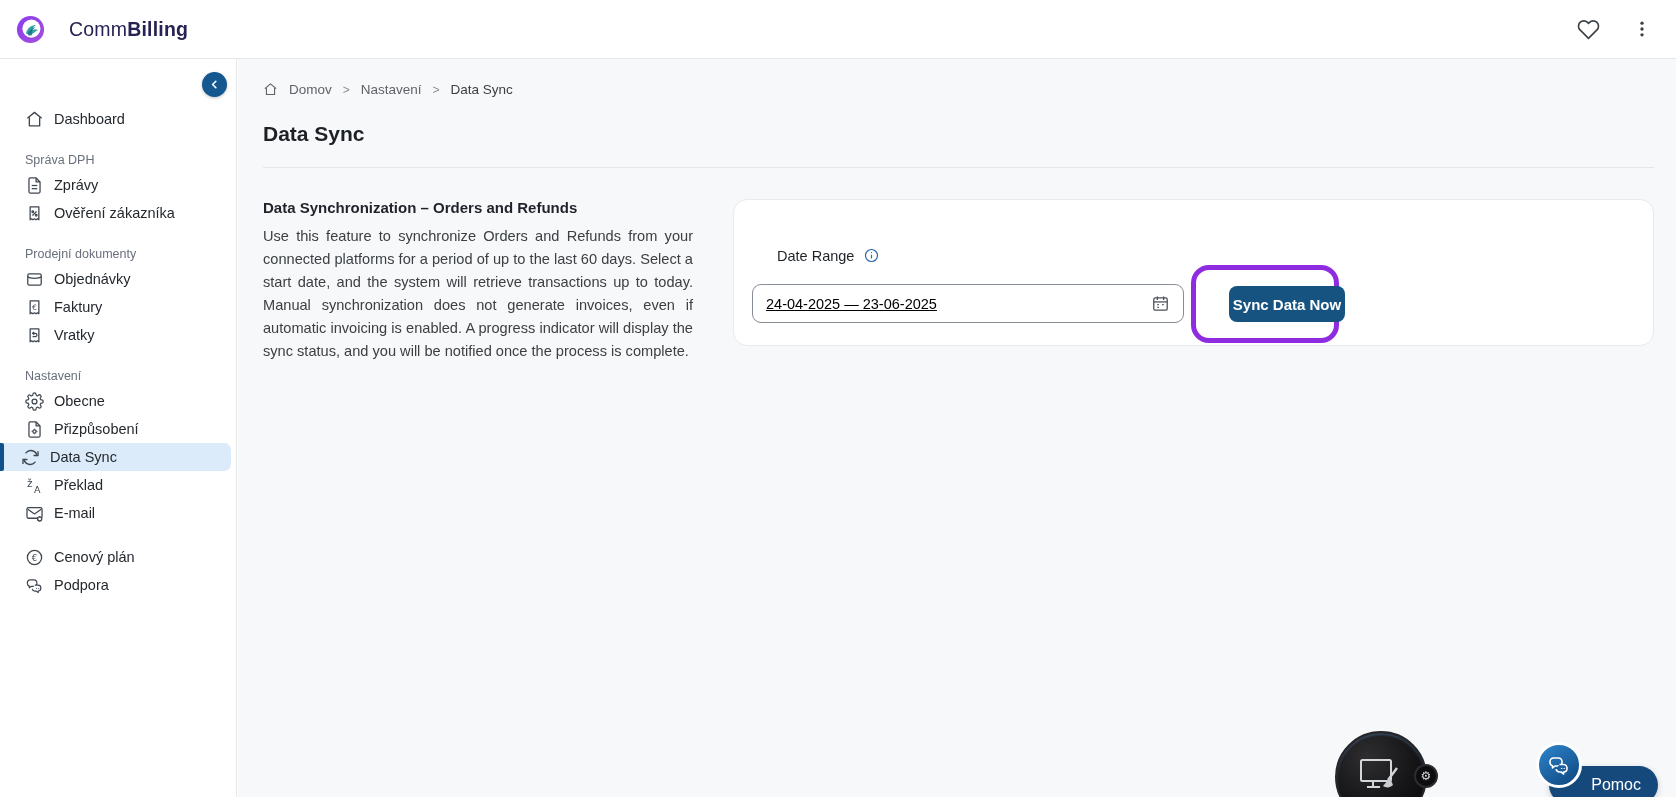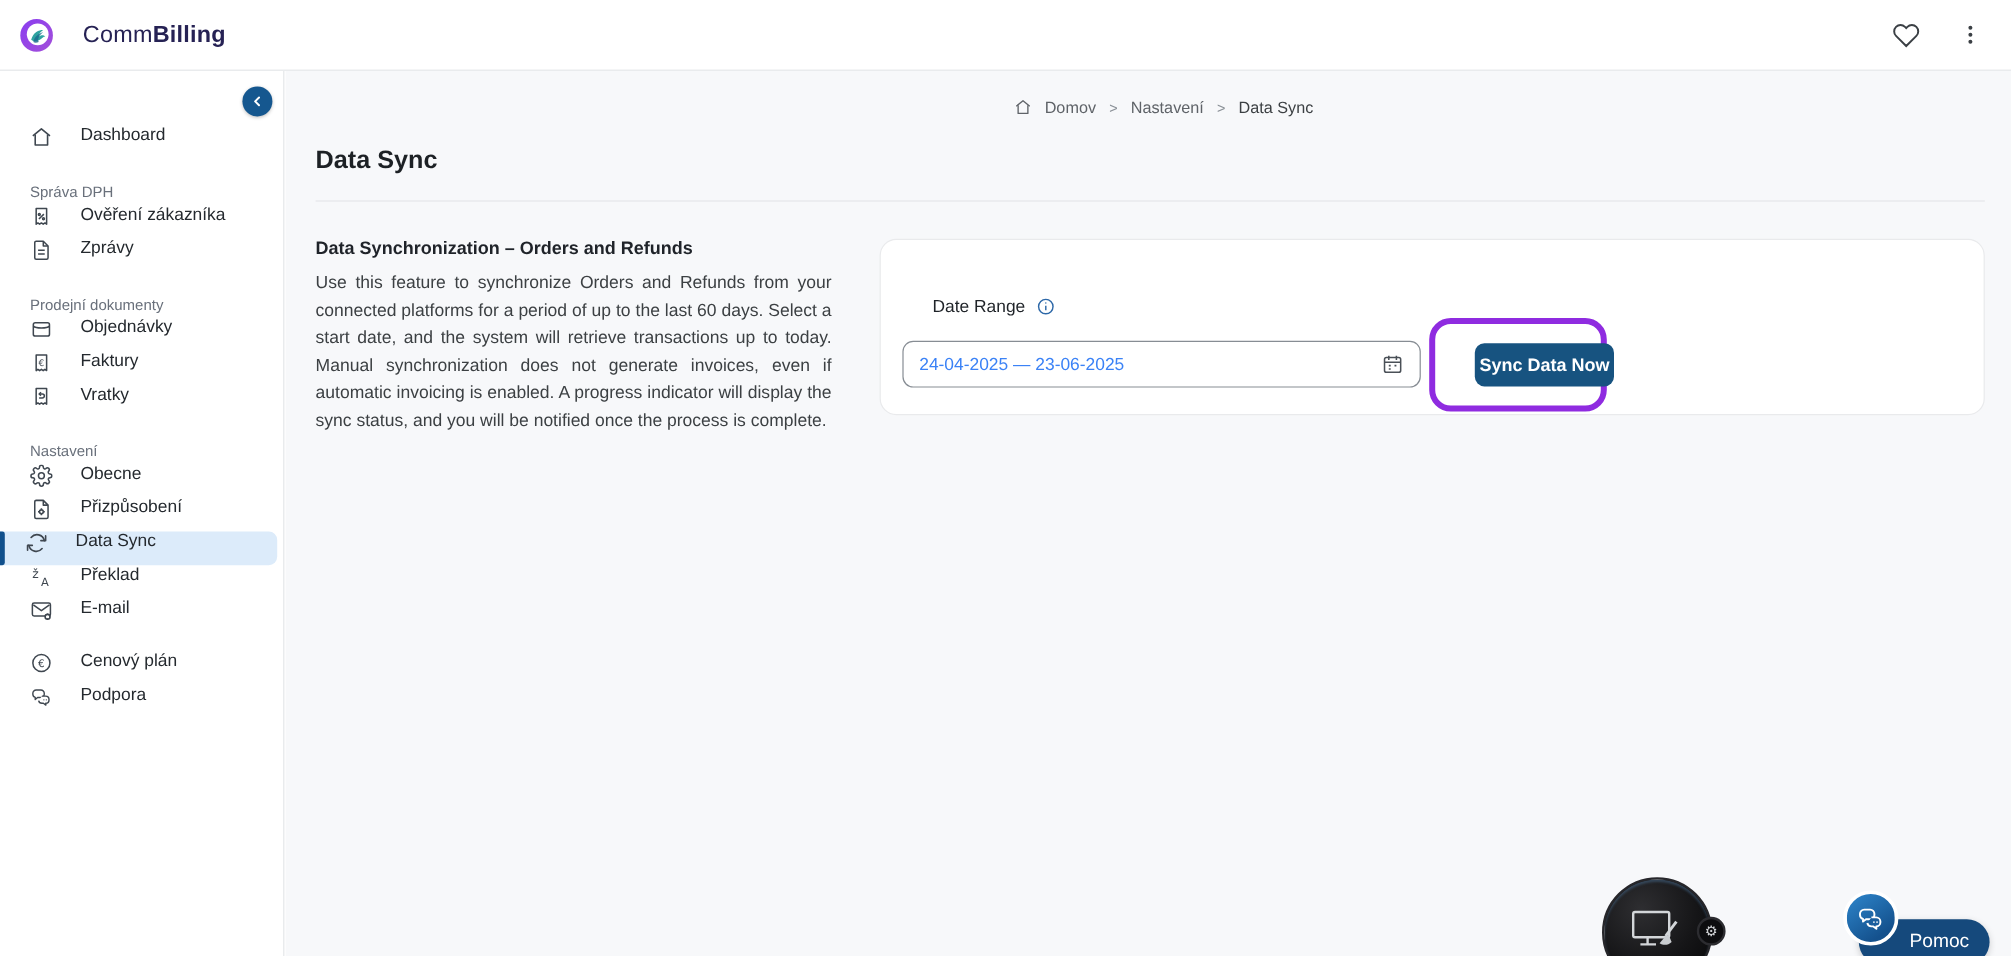--- a/index.html
+++ b/index.html
@@ -17,53 +17,53 @@
   .header-actions { margin-left:auto; display:flex; align-items:center; gap:28px; margin-right:22px; }
   .icon-btn { background:none; border:none; cursor:pointer; display:flex; align-items:center; padding:2px; }
 
   
   .sidebar { position:absolute; top:59px; left:0; width:237px; height:738px; background:#fff;
              border-right:1px solid #e4e6e9; z-index:5; }
   .collapse-btn { position:absolute; top:13px; right:9px; width:25px; height:25px; border-radius:50%;
                   background:#15578f; border:none; cursor:pointer; display:flex; align-items:center;
                   justify-content:center; box-shadow:0 1px 3px rgba(0,0,0,.25); }
   .nav { padding-top:46px; }
-  .nav-item { height:28px; display:flex; gap:23px; padding-left:25px;
+  .nav-item { height:28px; display:flex; align-items:center; gap:10px; padding-left:25px;
               font-size:14.5px; color:#24292e; cursor:pointer; position:relative; }
   .nav-item.active { background:#dcebfa; border-radius:0 7px 7px 0; width:231px; }
   .nav-item.active::before { content:""; position:absolute; left:0; top:0; bottom:0; width:4px;
               background:#11508c; border-radius:0 2px 2px 0; }
   .nav-item.active .nav-ic { margin-left:-4px; }
   .nav-section { margin:20px 0 4px; padding-left:25px; font-size:12.5px; color:#69707b; }
   .nav-gap { height:16px; }
   .nav-ic { width:19px; height:19px; flex:none; display:block; }
 
   
   .main { position:absolute; top:59px; left:238px; right:0; bottom:0; background:#f7f8fa; }
   .breadcrumb { display:flex; align-items:center; gap:11px; margin:23px 0 0 25px;
-                font-size:13.5px; color:#5f6368;justify-content:center; }
+                font-size:13.5px; color:#5f6368; }
   .crumb { cursor:pointer; }
   .crumb-sep { color:#8a9097; font-size:12px; }
   .crumb.current { color:#3c4043; cursor:default; }
   .page-title { margin:25px 0 0 25px; font-size:21px; font-weight:600; color:#1d2125; }
   .title-divider { height:1px; background:#e4e6e9; margin:21px 22px 0 25px; }
 
   .content-row { display:flex; margin:31px 0 0 25px; }
   .desc-col { width:430px; }
   .desc-heading { font-size:15px; font-weight:bold; color:#1f2329; }
   .desc-text { margin-top:9px; font-size:14.6px; line-height:23px; color:#3c4043; text-align:justify; }
 
   .sync-card { position:relative; margin-left:40px; width:921px; height:147px; background:#fff;
                border:1px solid #e9eaec; border-radius:14px; }
   .dr-label-row { position:absolute; left:19px; top:47px; display:flex; align-items:center; gap:9px;margin-left:24px; }
   .dr-label { font-size:14.5px; color:#1f2328; }
   .date-input { position:absolute; left:18px; top:84px; width:432px; height:39px; background:#fff;
                 border:1px solid #878d94; border-radius:9px; display:flex; align-items:center;
                 padding:0 13px; cursor:pointer; }
-  .date-value { font-size:14.5px; color:#3b82f6; }
+  .date-value { font-size:14.5px; color:#000000;text-decoration:underline; }
   .date-input .cal { margin-left:auto; }
   .hl-frame { position:absolute; left:457px; top:65px; width:148px; height:78px;
               border:5px solid #8f2be0; border-radius:18px; pointer-events:none; }
   .sync-btn { position:absolute; left:467px; top:86px; width:116px; height:36px; background:#175380;
               border:none; border-radius:8px; color:#fff; font-size:15px; font-weight:bold;
               font-family:"Liberation Sans",sans-serif; cursor:pointer;margin-left:28px; }
 
   
   .cleaner-widget { position:absolute; left:1335px; top:731px; width:92px; height:92px; border-radius:50%;
                     background:radial-gradient(circle at 35% 28%, #2e2e31 0%, #151517 55%, #050506 100%);
@@ -132,35 +132,35 @@
           <path d="M3 10.5 12 3l9 7.5"></path>
             <path d="M5.5 9v11h13V9"></path>
         </svg>
         <span>Dashboard</span>
       </div>
 
       <div class="nav-section">Správa DPH</div>
 
       <div class="nav-item">
         <svg class="nav-ic" viewBox="0 0 24 24" fill="none" stroke="#3f4750" stroke-width="1.6" stroke-linejoin="round">
+          <path d="M14 2.5H6.5A1.5 1.5 0 0 0 5 4v16a1.5 1.5 0 0 0 1.5 1.5h11A1.5 1.5 0 0 0 19 20V7.5z"></path>
+          <polyline points="14 2.5 14 7.5 19 7.5"></polyline>
+          <line x1="8.5" y1="12" x2="15.5" y2="12"></line>
+            <line x1="8.5" y1="16" x2="15.5" y2="16"></line>
+        </svg>
+        <span>Zprávy</span>
+      </div>
+      <div class="nav-item">
+        <svg class="nav-ic" viewBox="0 0 24 24" fill="none" stroke="#3f4750" stroke-width="1.6" stroke-linejoin="round">
           <path d="M6.5 3.5h11V20l-1.8-1.3-1.8 1.3-1.9-1.3-1.9 1.3-1.8-1.3L6.5 20z"></path>
           <line x1="9.4" y1="14.6" x2="14.6" y2="9.4"></line>
           <circle cx="9.8" cy="9.8" r="1"></circle>
             <circle cx="14.2" cy="14.2" r="1"></circle>
         </svg>
         <span>Ověření zákazníka</span>
-      </div>
-      <div class="nav-item">
-        <svg class="nav-ic" viewBox="0 0 24 24" fill="none" stroke="#3f4750" stroke-width="1.6" stroke-linejoin="round">
-          <path d="M14 2.5H6.5A1.5 1.5 0 0 0 5 4v16a1.5 1.5 0 0 0 1.5 1.5h11A1.5 1.5 0 0 0 19 20V7.5z"></path>
-          <polyline points="14 2.5 14 7.5 19 7.5"></polyline>
-          <line x1="8.5" y1="12" x2="15.5" y2="12"></line>
-            <line x1="8.5" y1="16" x2="15.5" y2="16"></line>
-        </svg>
-        <span>Zprávy</span>
       </div>
 
       <div class="nav-section">Prodejní dokumenty</div>
 
       <div class="nav-item">
         <svg class="nav-ic" viewBox="0 0 24 24" fill="none" stroke="#3f4750" stroke-width="1.6" stroke-linejoin="round">
           <rect x="3.5" y="5" width="17" height="14" rx="2"></rect>
           <path d="M3.5 8.5c2.8 2.6 14.2 2.6 17 0"></path>
         </svg>
         <span>Objednávky</span>

